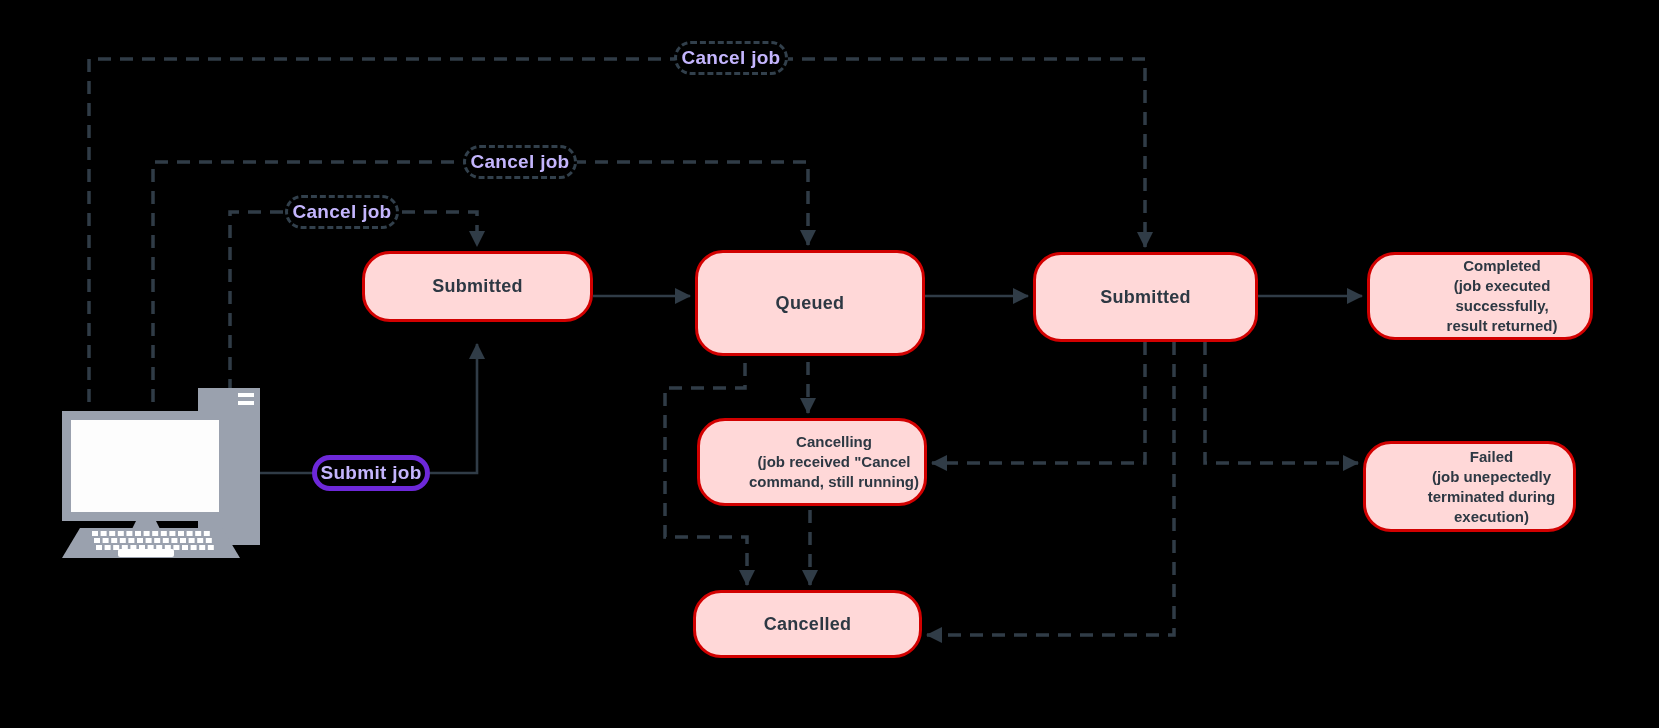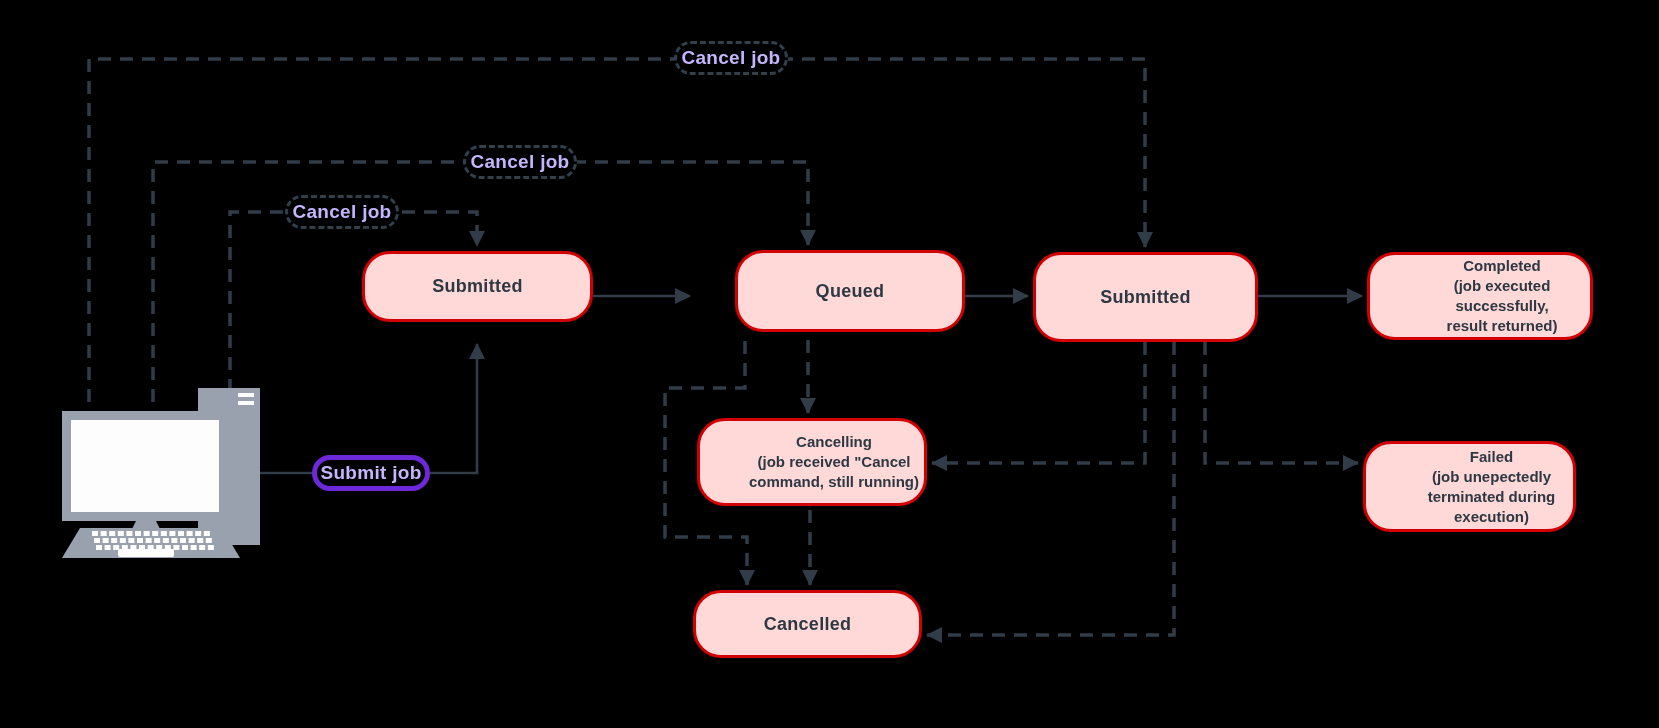--- a/index.html
+++ b/index.html
@@ -100,21 +100,21 @@
           <rect x="182" y="545" width="6" height="5" fill="#ffffff"></rect>
           <rect x="190.6" y="545" width="6" height="5" fill="#ffffff"></rect>
           <rect x="199.2" y="545" width="6" height="5" fill="#ffffff"></rect>
           <rect x="207.8" y="545" width="6" height="5" fill="#ffffff"></rect>
         </g>
       <rect x="118" y="549" width="56" height="8" rx="2" fill="#ffffff"></rect>
     </g>
   </svg>
 
   <div class="node big" style="left:362px;top:251px;width:231px;height:71px;">Submitted</div>
-  <div class="node big" style="left:735px;top:250px;width:230px;height:82px;">Queued</div>
+  <div class="node big" style="left:695px;top:250px;width:230px;height:106px;">Queued</div>
   <div class="node big" style="left:1033px;top:252px;width:225px;height:90px;">Submitted</div>
   <div class="node multi" style="left:1367px;top:252px;width:226px;height:88px;">Completed
 (job executed successfully,
 result returned)</div>
   <div class="node multi" style="left:697px;top:418px;width:230px;height:88px;">Cancelling
 (job received "Cancel
 command, still running)</div>
   <div class="node multi" style="left:1363px;top:417px;width:213px;height:91px;margin-top:24px;">Failed
 (job unepectedly
 terminated during

